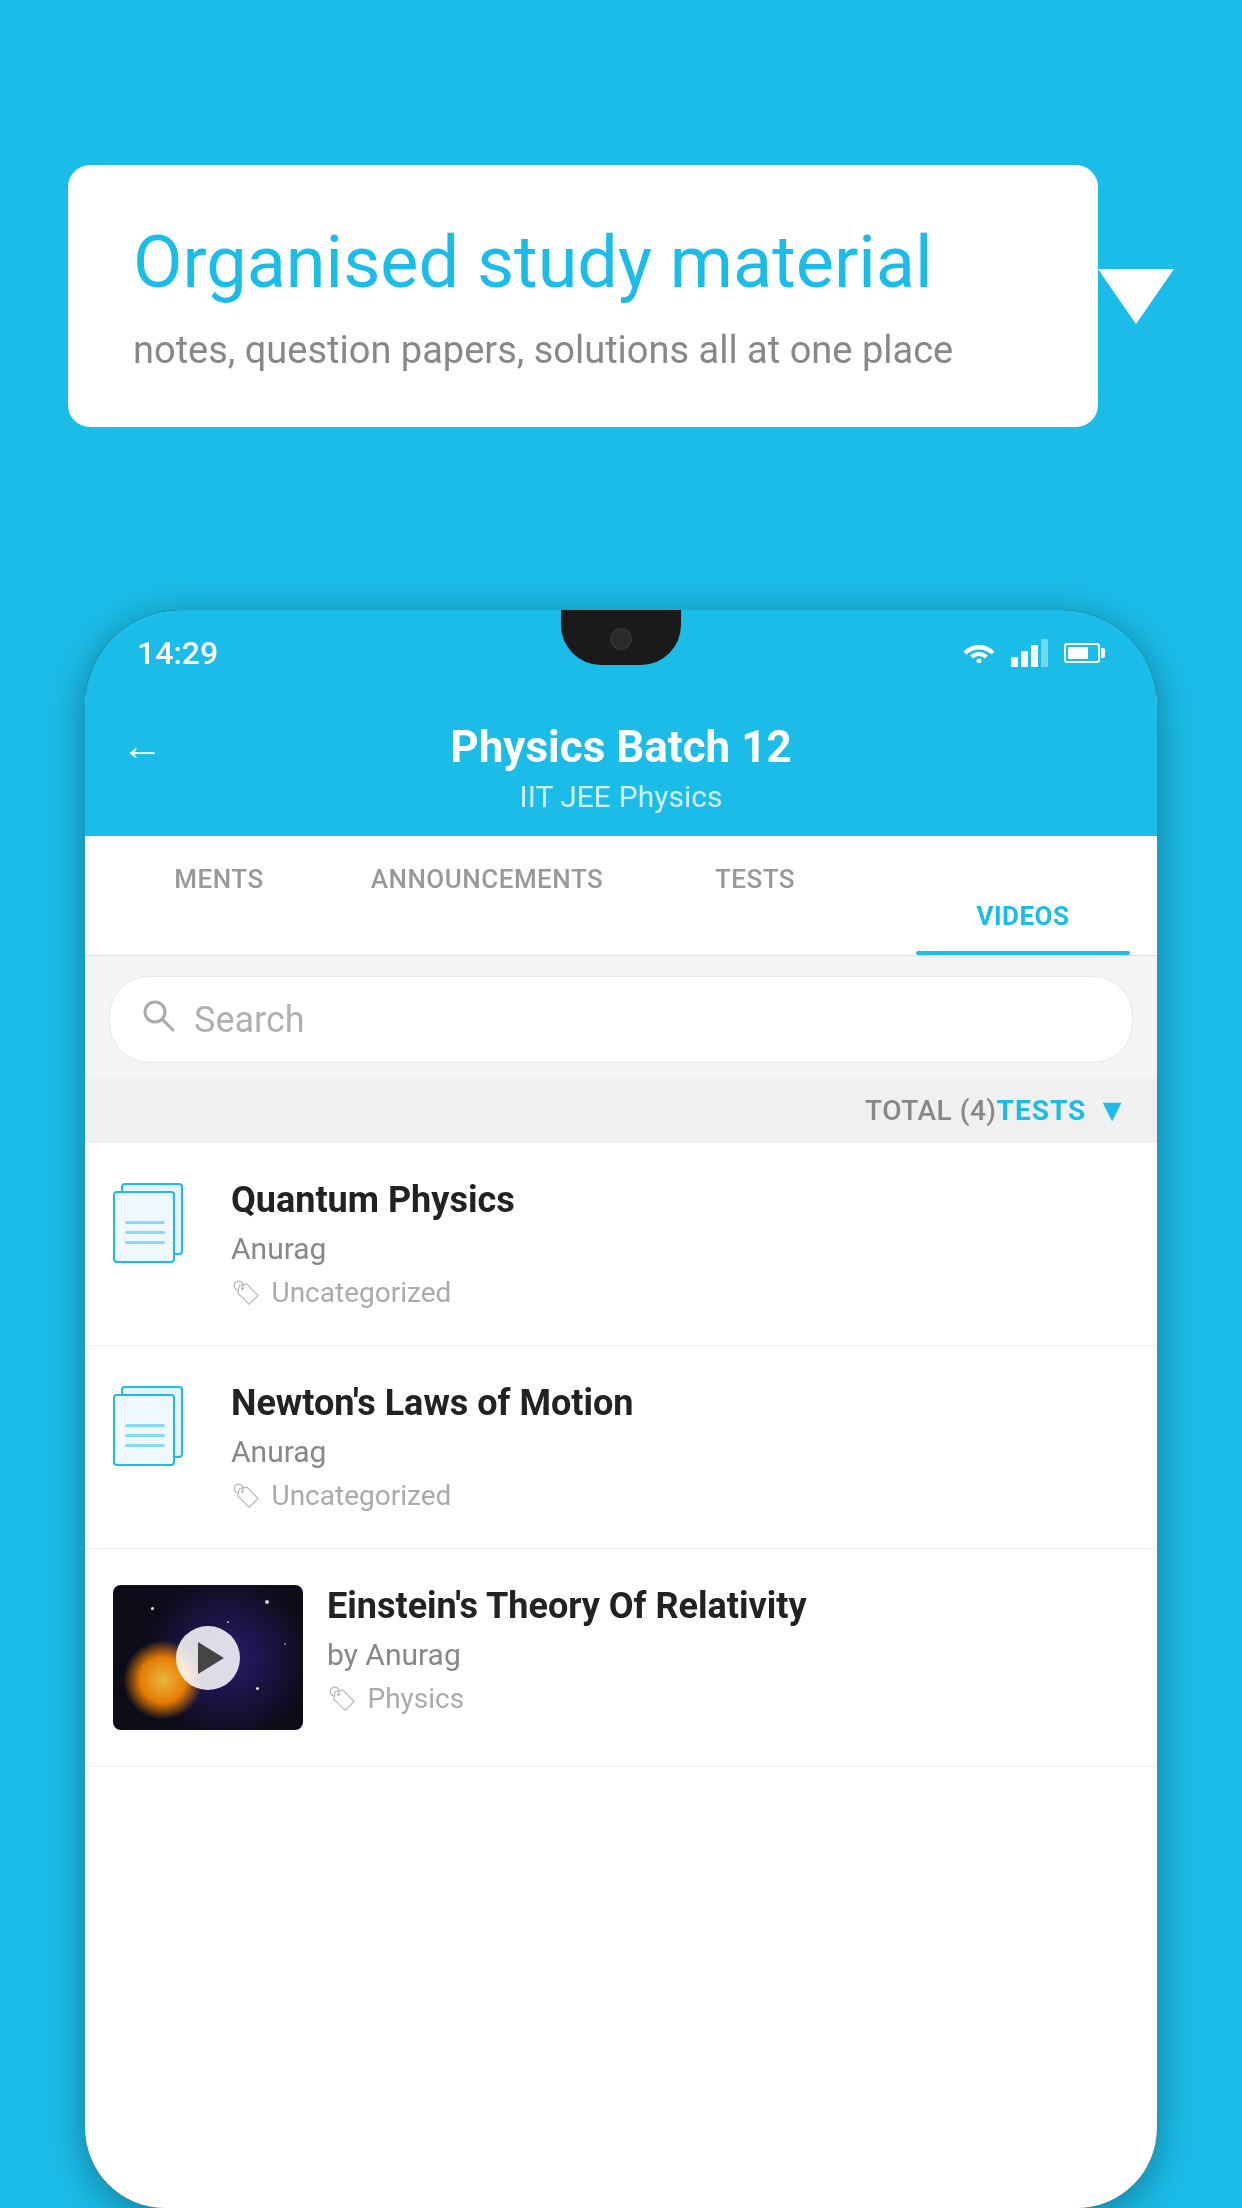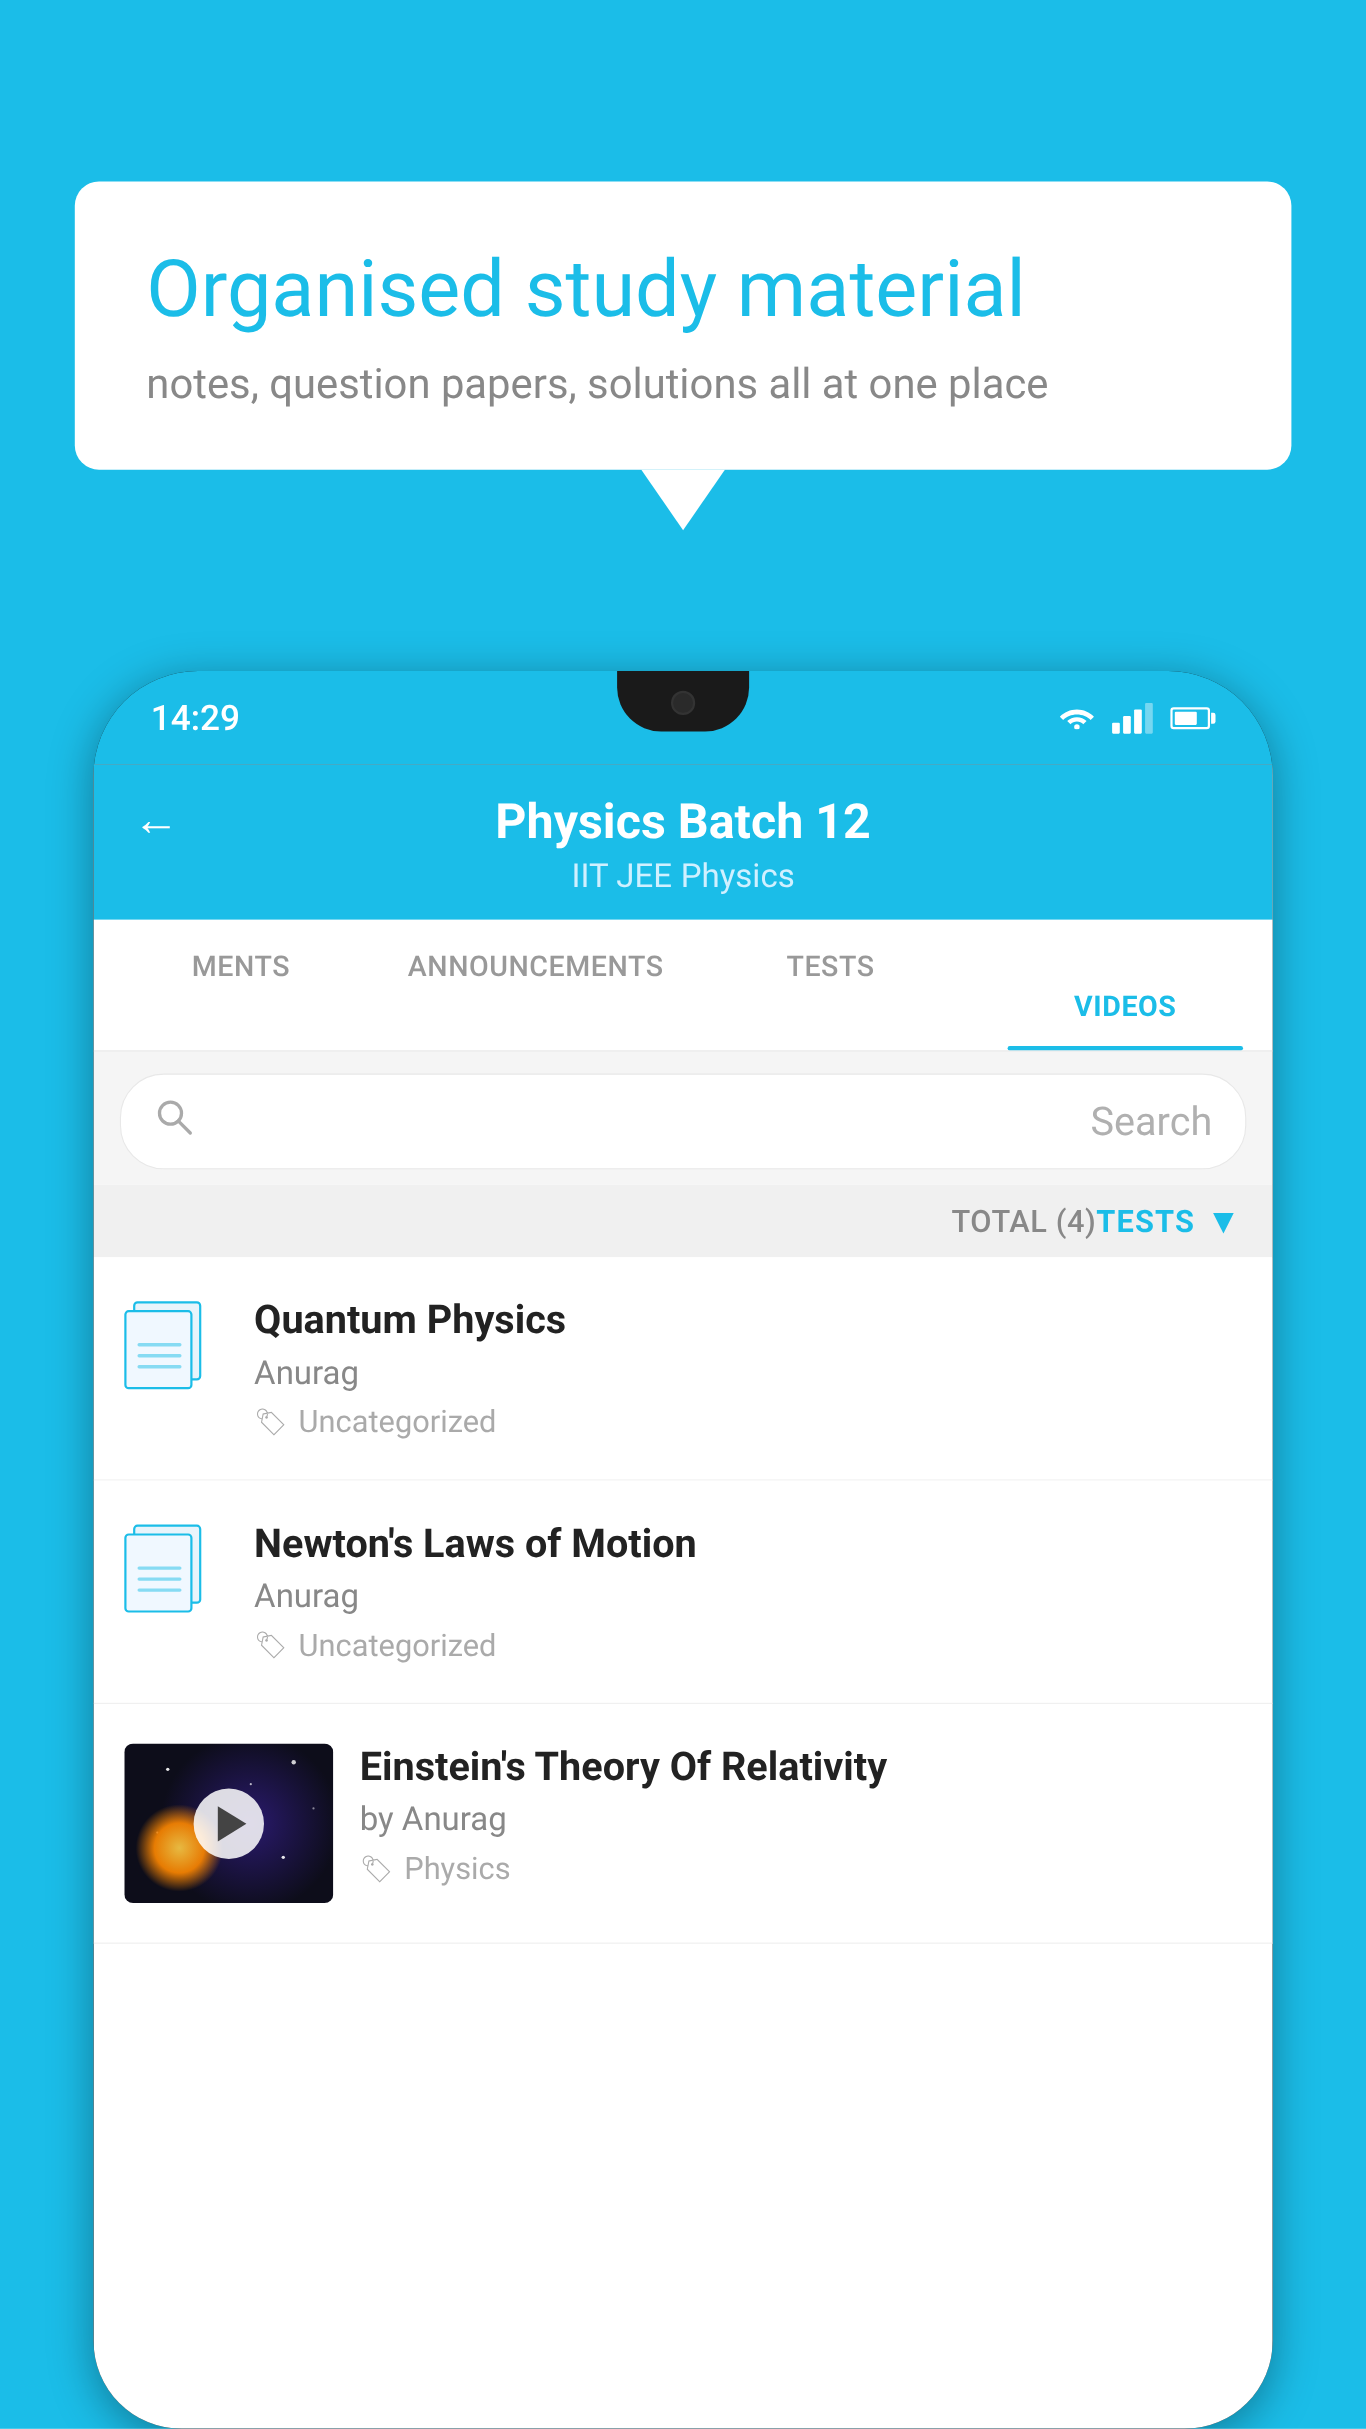--- a/index.html
+++ b/index.html
@@ -13,21 +13,21 @@
       overflow: hidden;
     }
 
     
     .speech-bubble-wrapper {
       position: absolute;
       top: 165px;
       left: 68px;
       right: 68px;
       display: flex;
-      flex-direction: column;
+      flex-direction: row;
       align-items: center;
     }
 
     .speech-bubble {
       background: #ffffff;
       border-radius: 22px;
       padding: 55px 65px 55px 65px;
       width: 100%;
     }
 
@@ -190,21 +190,20 @@
       padding: 20px 24px 14px;
     }
 
     .search-bar {
       background: #ffffff;
       border-radius: 40px;
       display: flex;
       align-items: center;
       padding: 20px 30px;
       border: 1px solid #e8e8e8;
-      justify-content: space-between;
     }
 
     .search-icon-wrap {
       color: #aaaaaa;
       font-size: 36px;
       margin-right: 18px;
     }
 
     .search-placeholder {
       color: #b0b0b0;

